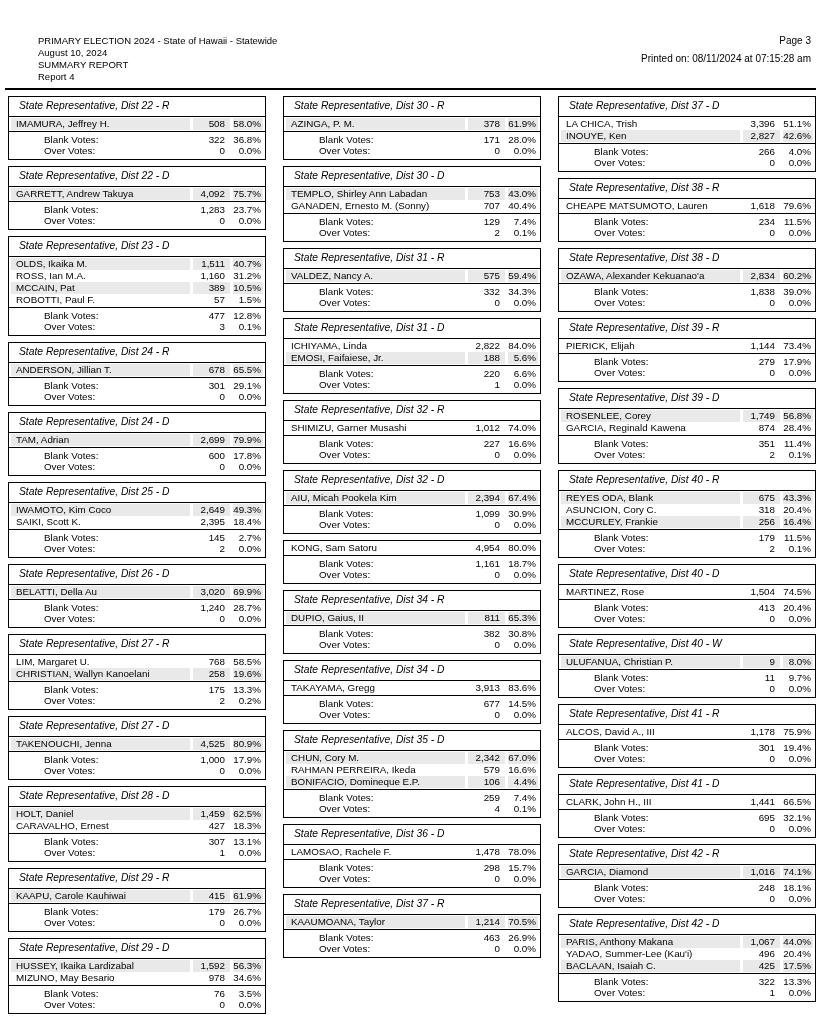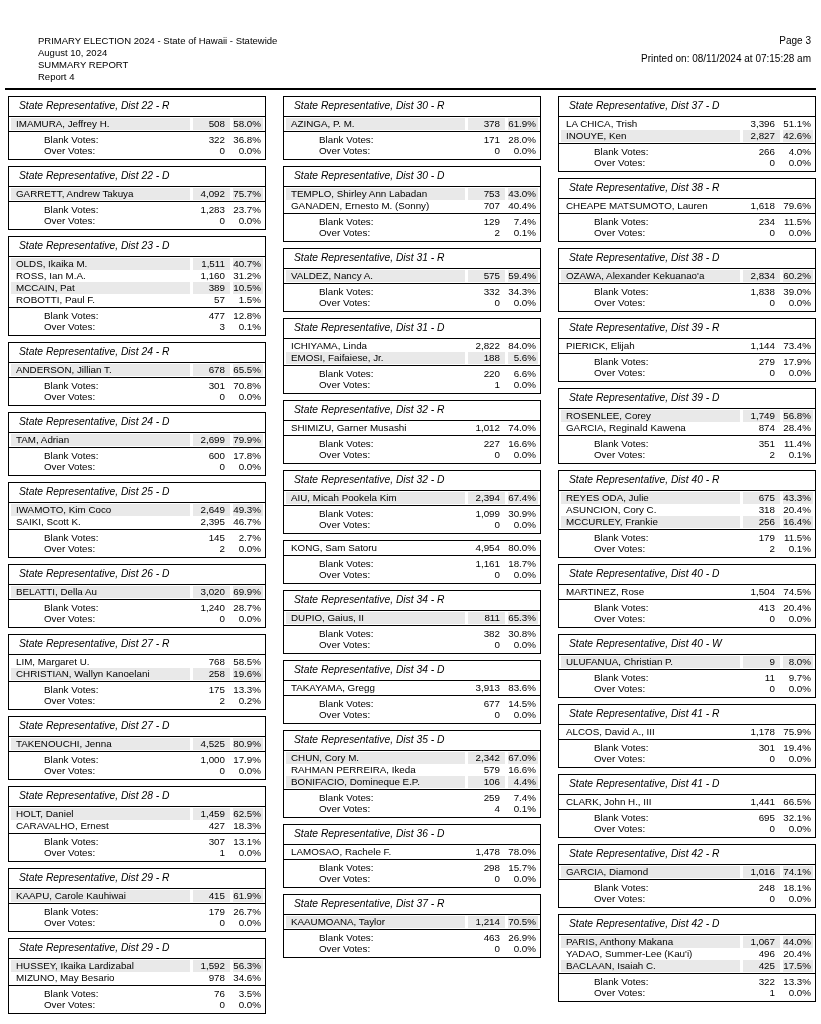--- a/index.html
+++ b/index.html
@@ -147,21 +147,21 @@
             <div class="row cand shade">
               <span class="cell name">ANDERSON, Jillian T.</span>
               <span class="cell votes">678</span>
               <span class="cell pct">65.5%</span>
             </div>
           </div>
           <div class="bo">
             <div class="row brow">
               <span class="cell name indent">Blank Votes:</span>
               <span class="cell votes">301</span>
-              <span class="cell pct">70.8%</span>
+              <span class="cell pct">29.1%</span>
             </div>
             <div class="row brow">
               <span class="cell name indent">Over Votes:</span>
               <span class="cell votes">0</span>
               <span class="cell pct">0.0%</span>
             </div>
           </div>
         </section>
         <section class="contest">
           <div class="contest-title">State Representative, Dist 24 - D</div>
@@ -189,21 +189,21 @@
           <div class="contest-title">State Representative, Dist 25 - D</div>
           <div class="cands">
             <div class="row cand shade">
               <span class="cell name">IWAMOTO, Kim Coco</span>
               <span class="cell votes">2,649</span>
               <span class="cell pct">49.3%</span>
             </div>
             <div class="row cand">
               <span class="cell name">SAIKI, Scott K.</span>
               <span class="cell votes">2,395</span>
-              <span class="cell pct">46.7%</span>
+              <span class="cell pct">18.4%</span>
             </div>
           </div>
           <div class="bo">
             <div class="row brow">
               <span class="cell name indent">Blank Votes:</span>
               <span class="cell votes">145</span>
               <span class="cell pct">2.7%</span>
             </div>
             <div class="row brow">
               <span class="cell name indent">Over Votes:</span>
@@ -763,21 +763,21 @@
               <span class="cell name indent">Over Votes:</span>
               <span class="cell votes">2</span>
               <span class="cell pct">0.1%</span>
             </div>
           </div>
         </section>
         <section class="contest">
           <div class="contest-title">State Representative, Dist 40 - R</div>
           <div class="cands">
             <div class="row cand shade">
-              <span class="cell name">REYES ODA, Julie</span>
+              <span class="cell name">REYES ODA, Blank</span>
               <span class="cell votes">675</span>
               <span class="cell pct">43.3%</span>
             </div>
             <div class="row cand">
               <span class="cell name">ASUNCION, Cory C.</span>
               <span class="cell votes">318</span>
               <span class="cell pct">20.4%</span>
             </div>
             <div class="row cand shade">
               <span class="cell name">MCCURLEY, Frankie</span>

